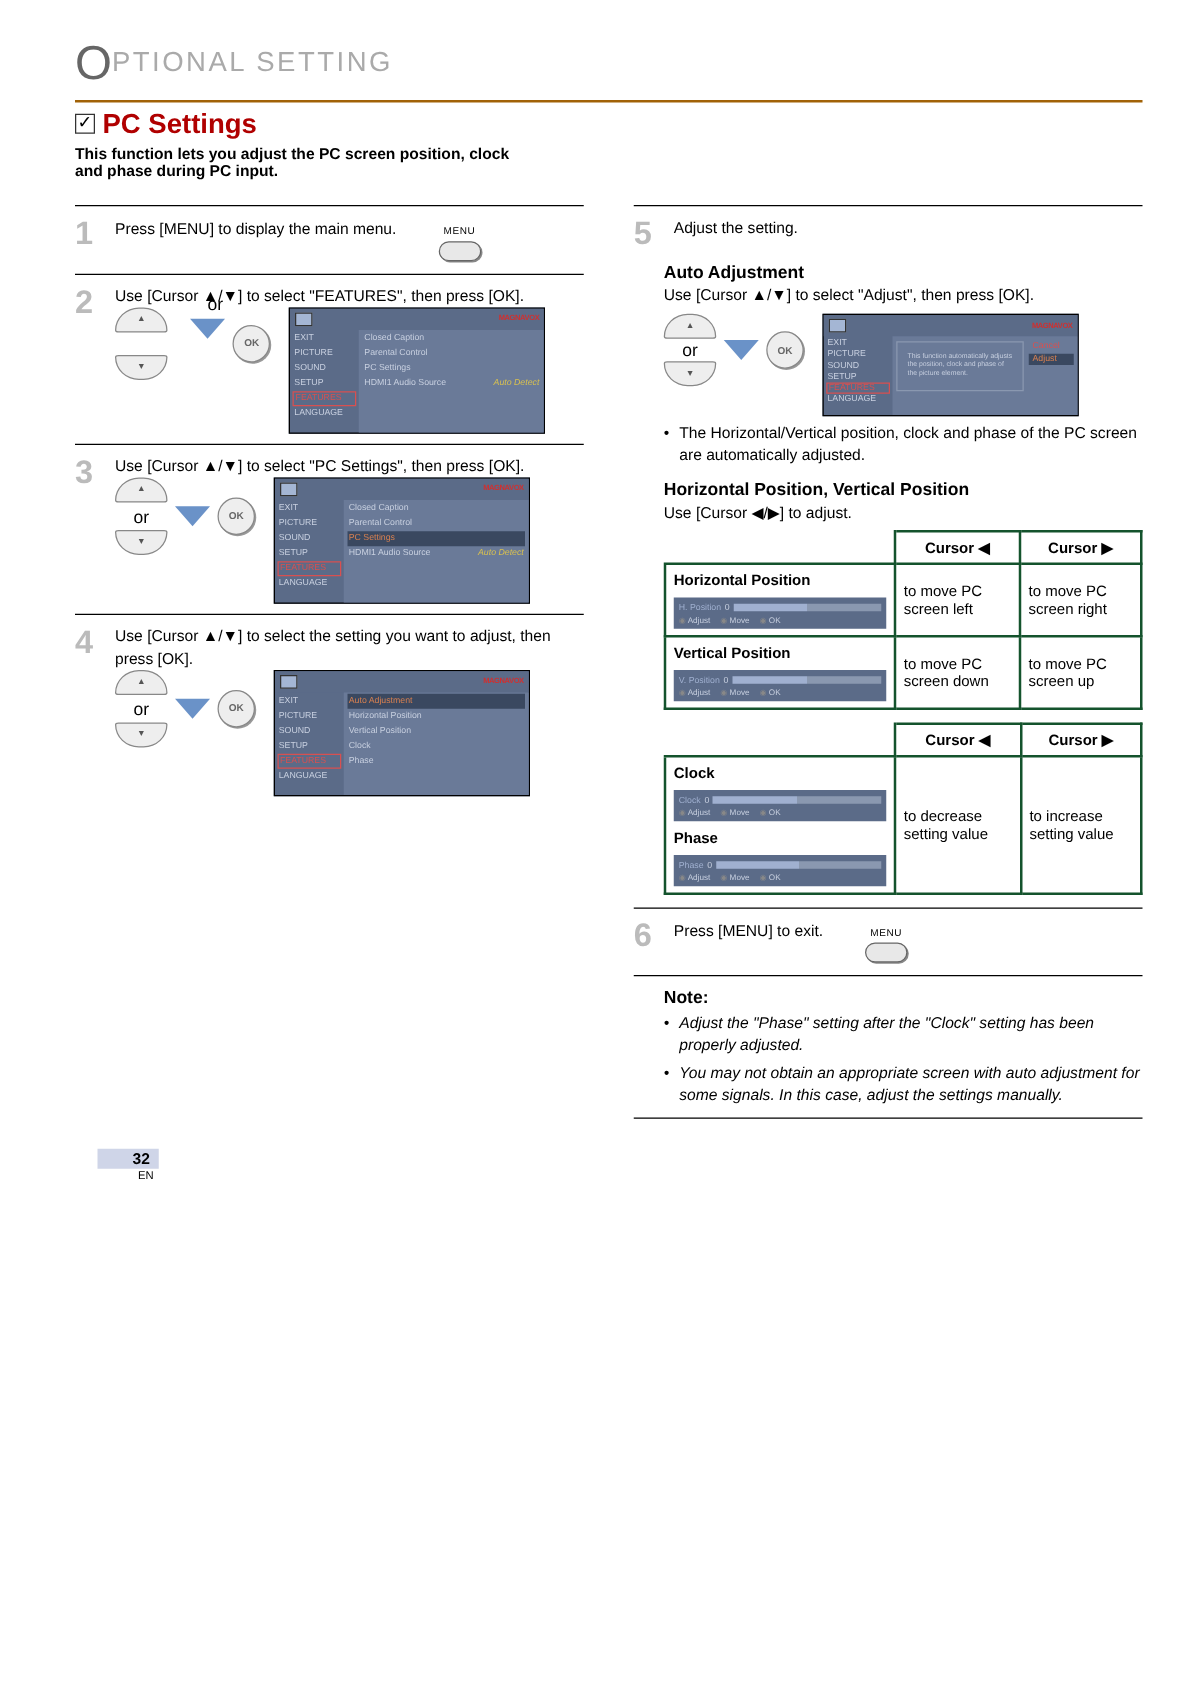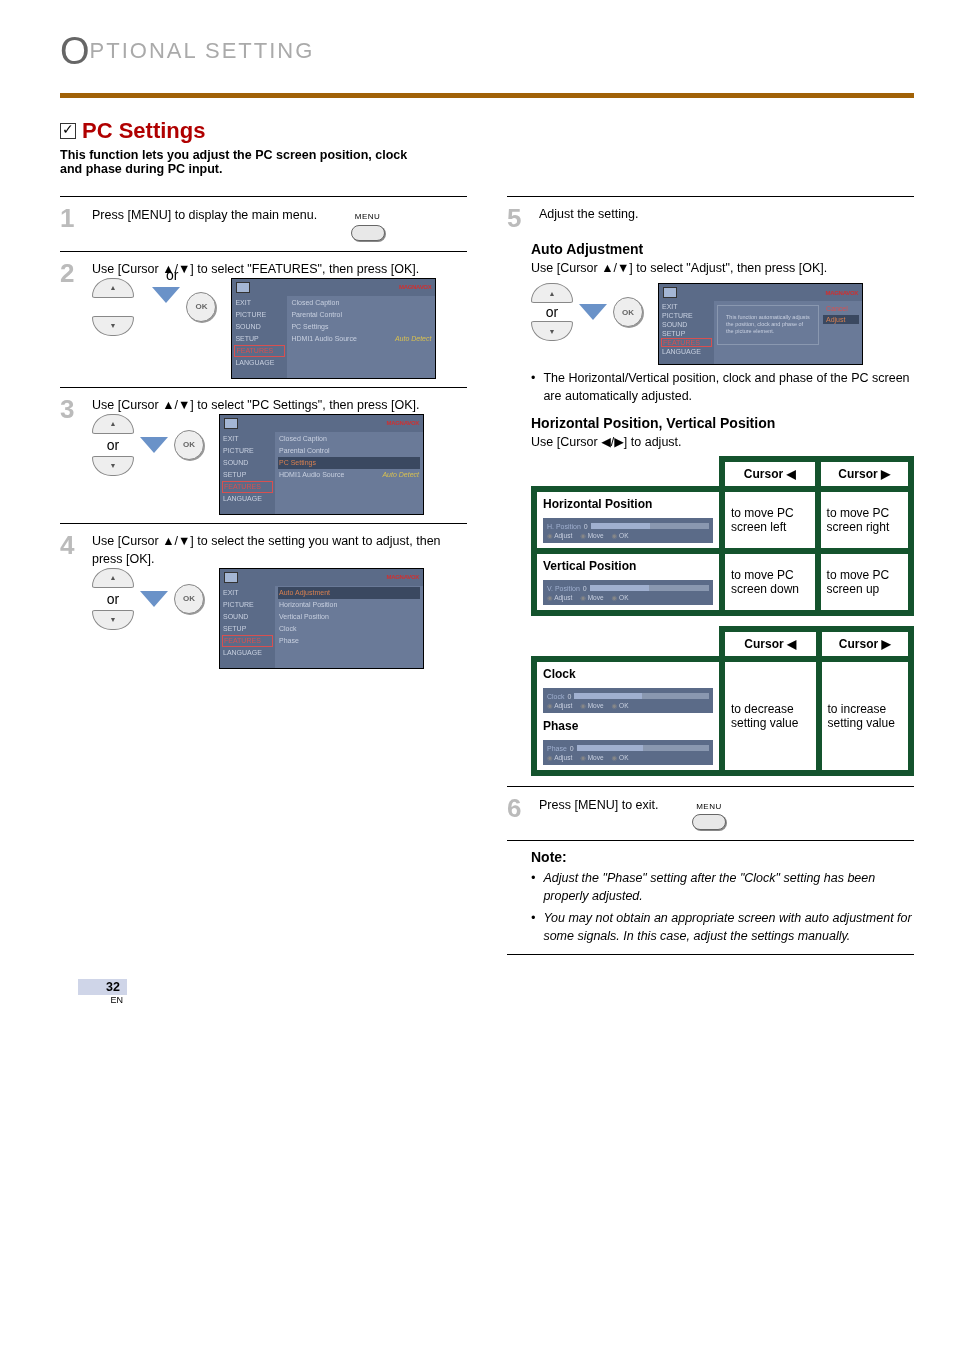--- a/index.html
+++ b/index.html
@@ -1,17 +1,17 @@
 <!DOCTYPE html>
 <html><head>
 <meta charset="utf-8">
 <style>
   * { margin: 0; padding: 0; box-sizing: border-box; }
   body { font-family: Arial, sans-serif; background: #fff; width: 954px; padding: 30px 40px 30px 60px; font-size: 12.5px; color: #000; }
-  .header-band { font-size: 22px; color: #aaa; letter-spacing: 2px; border-bottom: 5px solid #a16207; padding-bottom: 20px; margin-bottom: 20px; }
+  .header-band { font-size: 22px; color: #aaa; letter-spacing: 2px; border-bottom: 2px solid #a16207; padding-bottom: 7px; margin-bottom: 4px; }
   .header-band .big-o { font-size: 38px; color: #666; vertical-align: -6px; font-weight: 400; display:inline-block; margin-right:-2px;}
   .title-row { display:flex; align-items:center; gap:6px; margin-bottom:4px;}
   .check-ico { display:inline-block; width:16px; height:16px; border:1px solid #333; position:relative;}
   .check-ico::after { content:"✓"; position:absolute; top:-3px; left:1px; font-size:14px;}
   .section-title { font-size: 22px; font-weight: bold; color: #b00000; }
   .intro { font-weight: bold; font-size: 12.5px; margin-bottom: 12px; max-width: 370px; }
   .hr-black { border:none; border-top:1px solid #000; margin:8px 0; }
 
   .columns { display:flex; gap:40px; }
   .col { flex:1; }
@@ -49,21 +49,21 @@
   .osd-main .adj-box { border:1px solid #8a98b0; padding:5px; margin-top:3px;}
   .osd-main .adj-item { display:block; padding:2px 3px; margin:1px 0; }
   .osd-main .adj-item.cancel { color:#d85050; }
   .osd-main .adj-item.adjust { background:#3a4860; color:#d88050; padding:1px 3px;}
   .osd-desc { font-size:5.5px; color:#c8d0e0; line-height:1.3; padding:3px; }
 
   .sub-head { font-weight:bold; font-size:14px; margin:10px 0 2px; }
   .body-text { font-size:12.5px; line-height:1.45; }
 
   table.ctrl { border-collapse:collapse; width:100%; font-size:12px; margin:4px 0 10px; }
-  table.ctrl th, table.ctrl td { border:6px solid #14532d; padding:5px 6px; vertical-align:middle; }
+  table.ctrl th, table.ctrl td { border:2px solid #14532d; padding:5px 6px; vertical-align:middle; }
   table.ctrl th { font-weight:bold; text-align:center; background:#fff;}
   table.ctrl th:first-child { border-top:1px solid #000; border-left:1px solid #000; }
   .cell-hdr { font-weight:bold; padding-bottom:4px; display:block;}
   .mini-osd { background:#5b6b88; color:#c8d0e0; font-size:7px; padding:3px 4px; width:170px; margin-top:3px;}
   .mini-osd .mtitle { color:#a0b0d0; }
   .mini-osd .mslide { display:flex; align-items:center; gap:3px; margin:2px 0;}
   .mini-osd .mslide .num { }
   .mini-osd .mbar { height:6px; flex:1; background:linear-gradient(to right,#a0b0d0 0%, #a0b0d0 50%, #8a98b0 50%, #8a98b0 100%); }
   .mini-osd .mbtns { display:flex; gap:8px; font-size:6.5px; align-items:center;}
   .mini-osd .mbtns span::before { content:"◉ "; color:#888;}

